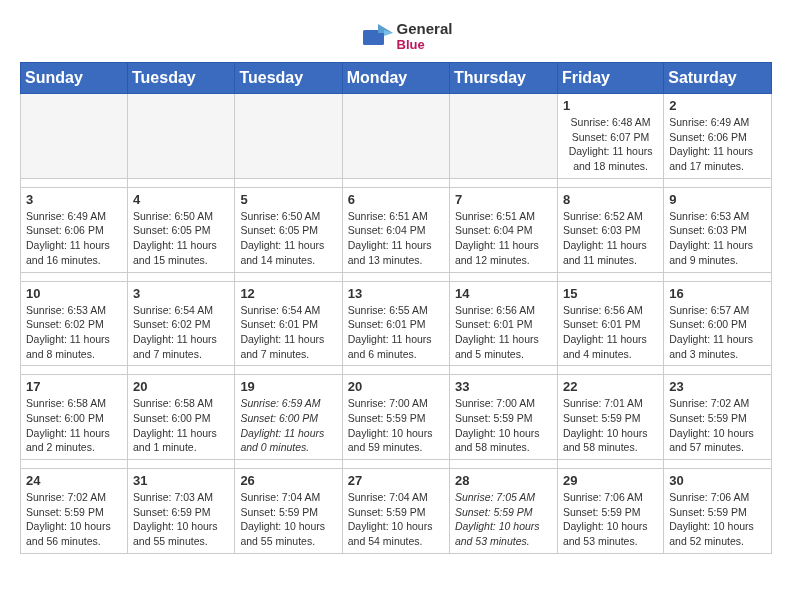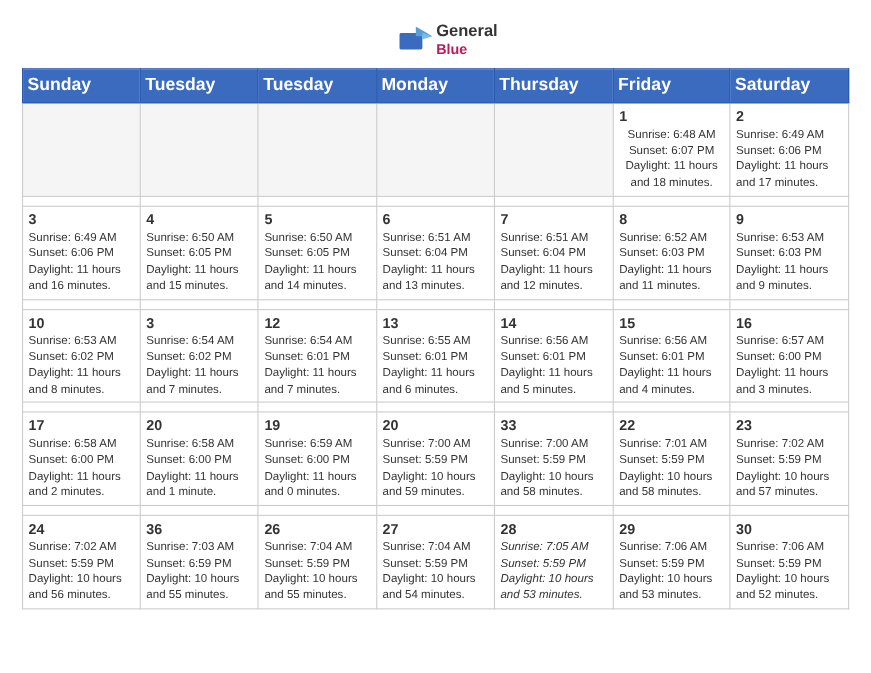--- a/index.html
+++ b/index.html
@@ -276,21 +276,21 @@
         </td>
         <td>
           <span class="day-num">20</span>
           <div class="day-info" style="white-space: pre-line;">Sunrise: 6:58 AM
 Sunset: 6:00 PM
 Daylight: 11 hours
 and 1 minute.</div>
         </td>
         <td>
           <span class="day-num">19</span>
-          <div class="day-info" style="white-space: pre-line;">Sunrise: 6:59 AM
+          <div class="day-info" style="white-space: pre-line; font-style: italic;">Sunrise: 6:59 AM
 Sunset: 6:00 PM
 Daylight: 11 hours
 and 0 minutes.</div>
         </td>
         <td>
           <span class="day-num">20</span>
           <div class="day-info" style="white-space: pre-line;">Sunrise: 7:00 AM
 Sunset: 5:59 PM
 Daylight: 10 hours
 and 59 minutes.</div>
@@ -328,21 +328,21 @@
       </tr>
       <tr>
         <td>
           <span class="day-num">24</span>
           <div class="day-info" style="white-space: pre-line;">Sunrise: 7:02 AM
 Sunset: 5:59 PM
 Daylight: 10 hours
 and 56 minutes.</div>
         </td>
         <td>
-          <span class="day-num">36</span>
+          <span class="day-num">31</span>
           <div class="day-info" style="white-space: pre-line;">Sunrise: 7:03 AM
 Sunset: 6:59 PM
 Daylight: 10 hours
 and 55 minutes.</div>
         </td>
         <td>
           <span class="day-num">26</span>
           <div class="day-info" style="white-space: pre-line;">Sunrise: 7:04 AM
 Sunset: 5:59 PM
 Daylight: 10 hours

